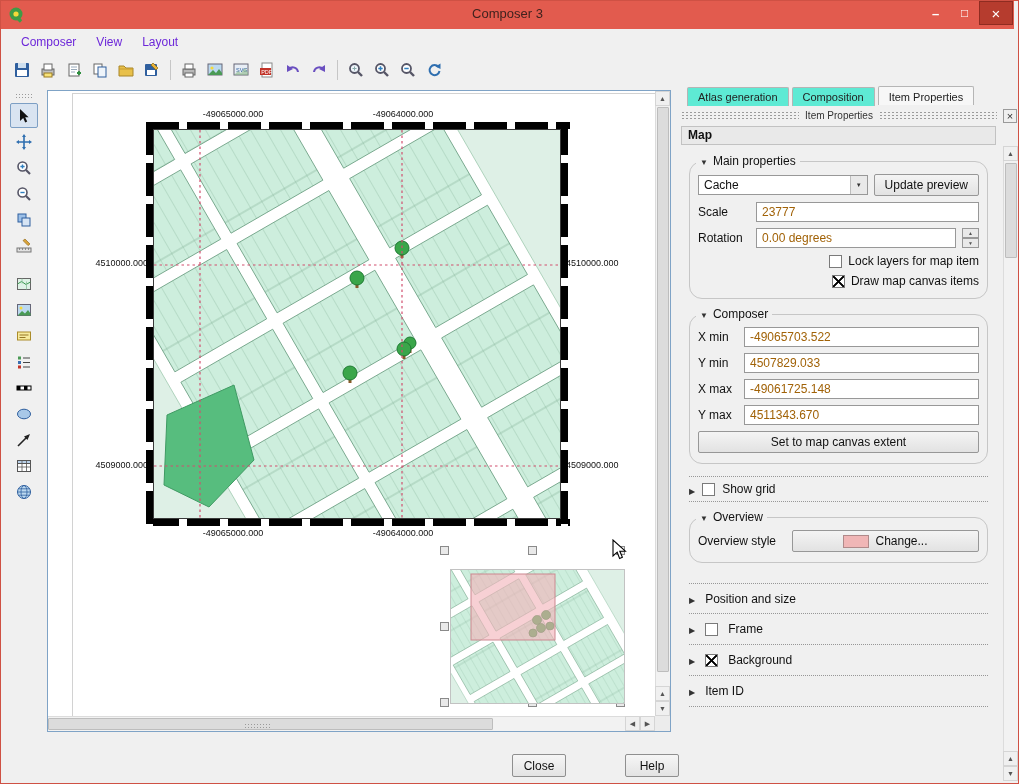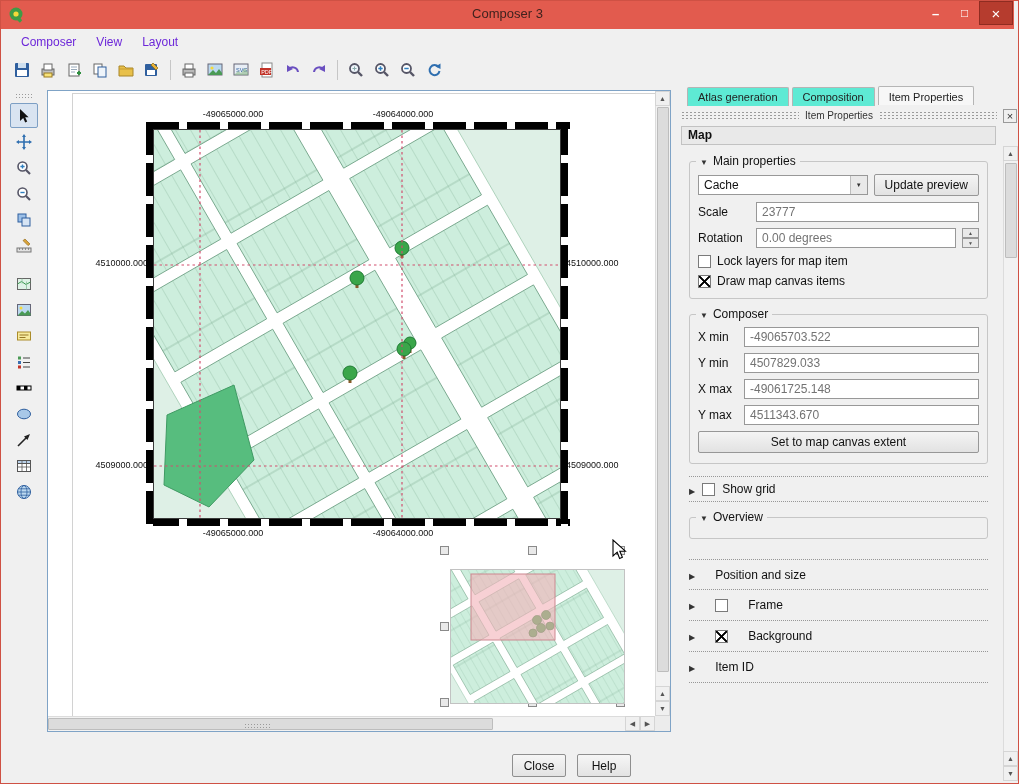--- a/index.html
+++ b/index.html
@@ -90,50 +90,50 @@
             background-image:radial-gradient(#9b9b9b 0.8px, transparent 1px); background-size:4px 3px; }
   .dock-title { font-size:10px; color:#333; }
   .dock-close { width:14px; height:14px; border:1px solid #9a9a9a; background:#efefef; display:flex;
                 align-items:center; justify-content:center; font-size:11px; color:#333; }
   .map-header { position:absolute; left:2px; top:41px; width:315px; height:19px; background:#e9e9e9;
                 border:1px solid #c2c2c2; font-weight:bold; font-size:12px; padding:1px 6px; color:#111; }
   .panel-content { position:absolute; left:2px; top:61px; width:315px; bottom:4px; overflow:hidden; }
   .panel-vscroll { position:absolute; right:1px; top:61px; width:16px; bottom:4px; background:#f2f2f2;
                    border:1px solid #dcdcdc; }
 
-  .gbox { position:relative; border:1px solid #c6c6c6; border-radius:3px;
+  .gbox { position:relative; border:1px solid #c6c6c6; border-radius:13px;
           margin:15px 8px 0; padding:12px 8px 8px; }
   .gbox-title { position:absolute; top:-8px; left:6px; background:#f0f0f0; padding:0 4px;
                 display:flex; align-items:center; gap:5px; font-size:12px; color:#111; }
   .exp::before { content:"▶"; font-size:8px; color:#333; }
   .exp.open::before { content:"▼"; }
-  .row { display:flex; align-items:center; gap:6px; margin-bottom:6px; }
+  .row { display:flex; align-items:center; gap:6px; margin-bottom:6px;justify-content:flex-end; }
   .row:last-child { margin-bottom:2px; }
   .lbl { font-size:12px; color:#111; }
   .lbl.w52 { width:52px; } .lbl.w40 { width:40px; } .lbl.w88 { width:88px; }
   .input { flex:1; height:20px; border:1px solid #989898; background:#fff; font-size:12px;
-           padding:0 5px; display:flex; align-items:center; color:#737373; }
+           padding:0 5px; display:flex; align-items:center; color:#a16207; }
   .combo { flex:1; height:20px; border:1px solid #989898; background:#fff; display:flex; align-items:stretch; }
   .combo .txt { flex:1; font-size:12px; padding:2px 5px; color:#111; }
   .combo .combo-arrow { width:17px; background:#e9e9e9; border-left:1px solid #bdbdbd;
                         display:flex; align-items:center; justify-content:center; }
   .combo-arrow::before { content:"▼"; font-size:6px; color:#333; }
   .spin { width:17px; height:20px; display:flex; flex-direction:column; }
   .spin div { flex:1; border:1px solid #989898; background:#e9e9e9; display:flex;
               align-items:center; justify-content:center; }
   .spin .arr { font-size:5px; }
   .btn { height:22px; background:linear-gradient(#f4f4f4,#e2e2e2); border:1px solid #979797;
          border-radius:2px; font-size:12px; color:#111; display:flex; align-items:center;
          justify-content:center; padding:0 10px; }
   .btn.wide { width:100%; }
   .cb { width:13px; height:13px; min-width:13px; border:1px solid #7a7a7a; background:#fff; }
   .cb.checked { background-image:
       linear-gradient(45deg, transparent 42%, #000 46%, #000 54%, transparent 58%),
       linear-gradient(-45deg, transparent 42%, #000 46%, #000 54%, transparent 58%); }
-  .collapsed-row { display:flex; align-items:center; gap:20px; margin:0 8px; height:31px;
+  .collapsed-row { display:flex; align-items:center; gap:10px; margin:0 8px; height:31px;
                    border-bottom:1px dotted #979797; font-size:12px; color:#111;text-align:right; }
   .show-grid-row { display:flex; align-items:center; gap:7px; margin:12px 8px 0; height:26px;
                    border-top:1px dotted #979797; border-bottom:1px dotted #979797; }
   .swatch { width:26px; height:13px; border:1px solid #b08a8a; background:#f0b6b6; margin-right:6px; }
 
   
   .footer-btn { position:absolute; top:753px; width:54px; height:23px;
                 background:linear-gradient(#f6f6f6,#e3e3e3); border:1px solid #8f8f8f;
                 border-radius:2px; font-size:12px; color:#111; display:flex;
                 align-items:center; justify-content:center; }
@@ -635,20 +635,27 @@
         <span class="exp"></span>
         <div class="cb"></div>
         <div class="lbl">Show grid</div>
       </div>
 
       <div class="gbox">
         <div class="gbox-title">
           <span class="exp open"></span>
           <span>Overview</span>
         </div>
+        <div class="row">
+          <div class="lbl w88">Overview style</div>
+          <div class="btn" style="flex:1;">
+            <span class="swatch"></span>
+            <span>Change...</span>
+          </div>
+        </div>
       </div>
 
       <div style="height:20px;"></div>
       <div class="collapsed-row" style="border-top:1px dotted #979797;">
         <span class="exp"></span>
         <span>Position and size</span>
       </div>
       <div class="collapsed-row">
         <span class="exp"></span>
         <div class="cb"></div>
@@ -673,15 +680,15 @@
       <div class="sb-btn" style="bottom:14px; left:-1px;">
           <span class="arr arr-up"></span>
         </div>
       <div class="sb-btn" style="bottom:-1px; left:-1px;">
           <span class="arr arr-down"></span>
         </div>
     </div>
   </div>
 
   <div class="footer-btn" style="left:511px;">Close</div>
-  <div class="footer-btn" style="left:576px;">Help</div>
+  <div class="footer-btn" style="left:624px;">Help</div>
 
 </div>
 
 </body></html>

